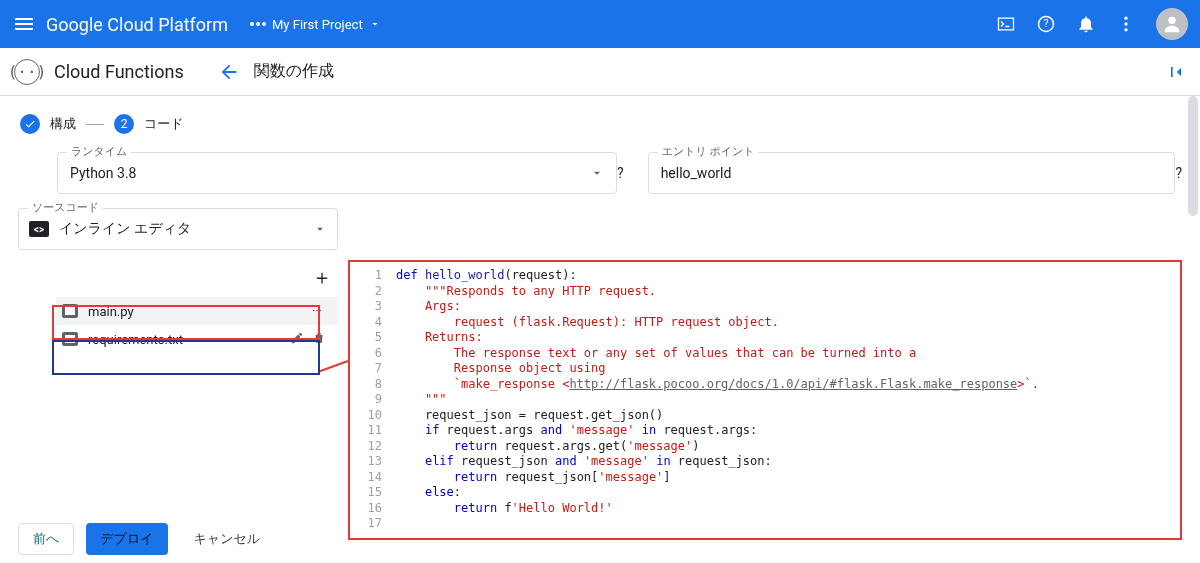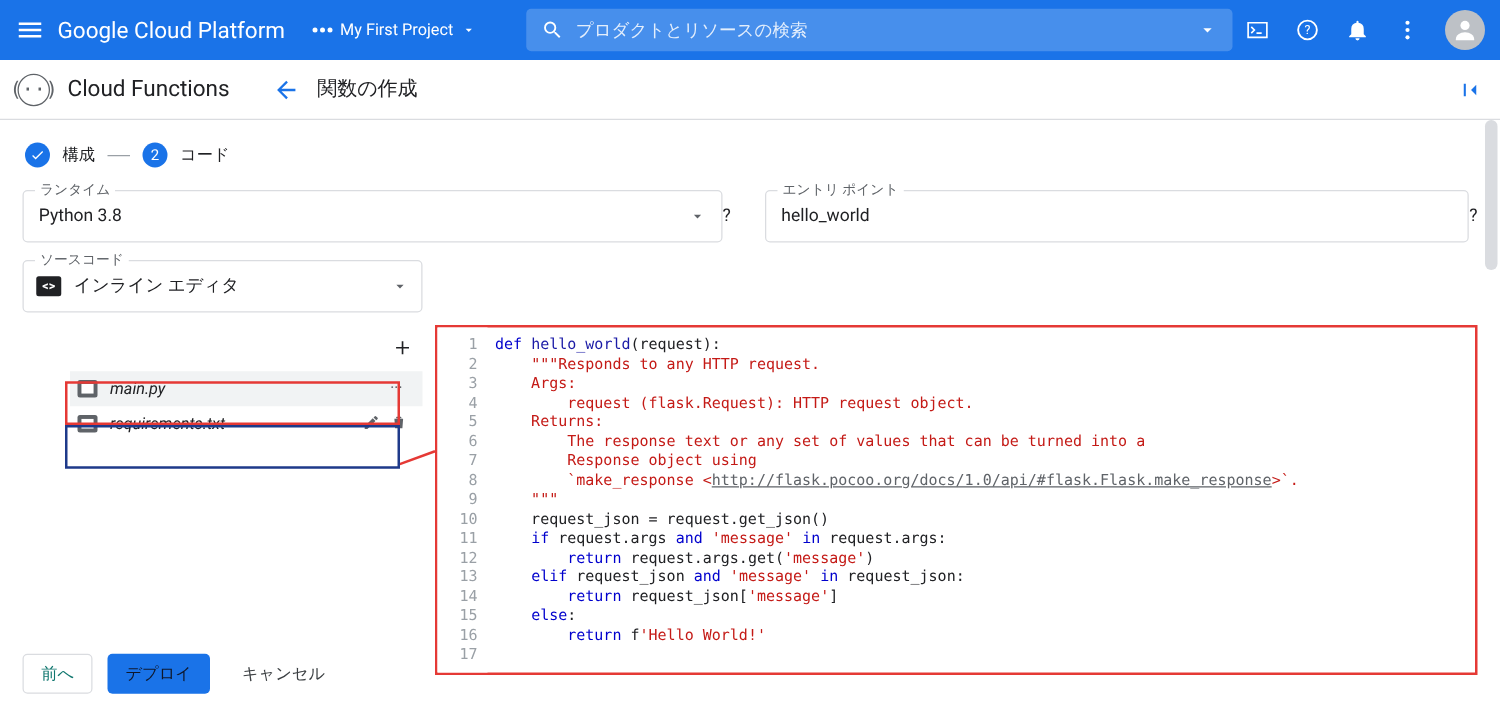--- a/index.html
+++ b/index.html
@@ -30,39 +30,39 @@
   
   
   .stepper { display: flex; align-items:center; gap: 10px; padding: 18px 20px 18px 20px; font-size: 13px; }
   .stepper .checkcircle { width:20px; height:20px; background:#1a73e8; border-radius:50%; display:flex; align-items:center; justify-content:center; }
   .stepper .numcircle { width:20px; height:20px; background:#1a73e8; border-radius:50%; color:#fff; display:flex; align-items:center; justify-content:center; font-size:12px; }
   .stepper .line { width:18px; height:1px; background:#9aa0a6; }
   
   
   .formrow { display:flex; gap:24px; padding: 0 18px; }
   .field { position:relative; flex:1; }
-  .field.sm { flex:0 0 560px; }
+  .field.sm { flex:0 0 560px;margin-left:39px; }
   .field label { position:absolute; top:-8px; left:10px; background:#fff; padding:0 4px; font-size:11px; color:#5f6368; }
   .field .box { border:1px solid #dadce0; border-radius:4px; height:42px; display:flex; align-items:center; padding:0 12px; cursor:pointer; }
   .field .box .val { flex:1; font-size:14px; }
   .fieldwrap { display:flex; align-items:center; flex:1; }
   
   .srcrow { padding: 14px 18px 0 18px; }
   .srcfield { position:relative; width:320px; }
   .srcfield label { position:absolute; top:-8px; left:10px; background:#fff; padding:0 4px; font-size:11px; color:#5f6368; }
   .srcfield .box { border:1px solid #dadce0; border-radius:4px; height:42px; display:flex; align-items:center; padding:0 10px; cursor:pointer; gap:10px; }
   .codeicon { width:20px; height:16px; background:#202124; border-radius:2px; display:flex; align-items:center; justify-content:center; color:#fff; font-size:10px; font-weight:bold; }
   
   
   .main { display:flex; padding: 10px 18px 0 18px; gap:10px; position:relative; }
   .sidebar { width:320px; }
   .plusrow { display:flex; justify-content:flex-end; padding: 4px 6px 6px 0; }
   .plusrow .plus { font-size:20px; font-weight:400; cursor:pointer; color:#202124; }
   .filelist { padding-left: 38px; }
-  .fileitem { height:28px; display:flex; align-items:center; gap:10px; padding:0 10px 0 6px; cursor:pointer; font-size:13px; position:relative;font-style:italic; }
+  .fileitem { height:28px; display:flex; align-items:center; gap:10px; padding:0 10px 0 6px; cursor:pointer; font-size:13px; position:relative; }
   .fileitem.selected { background:#f1f3f4; }
   .fileitem .fileicon { width:16px; height:14px; background:#5f6368; border-radius:2px; display:flex; align-items:center; justify-content:center; }
   .fileitem .actions { margin-left:auto; display:flex; gap:6px; }
   .fileitem .actions .aicon { width:16px; height:16px; cursor:pointer; color:#5f6368; }
   .file-box-red { position:absolute; border:2px solid #e53935; width:268px; height:35px; left:52px; top:305px; pointer-events:none; }
   .file-box-blue { position:absolute; border:2px solid #1e3a8a; width:268px; height:35px; left:52px; top:340px; pointer-events:none; }
   
   .editor { flex:1; position:relative; }
   .editor-border { border:2px solid #e53935; position:relative; }
   .editor-lead { position:absolute; left:-30px; top:100px; width:30px; height:2px; background:#e53935; transform:rotate(-20deg); transform-origin:right center; }
@@ -95,29 +95,20 @@
   </div>
   <div class="brand">Google Cloud Platform</div>
   <div class="project-picker">
     <span class="project-dots">
         <span></span>
         <span></span>
         <span></span>
       </span>
     <span>My First Project</span>
     <svg width="12" height="12" viewBox="0 0 24 24" fill="#fff">
-        <path d="M7 10l5 5 5-5z"></path>
-      </svg>
-  </div>
-  <div class="search">
-    <svg width="18" height="18" viewBox="0 0 24 24" fill="#fff">
-        <path d="M15.5 14h-.79l-.28-.27A6.471 6.471 0 0016 9.5 6.5 6.5 0 109.5 16c1.61 0 3.09-.59 4.23-1.57l.27.28v.79L19 20.49 20.49 19 15.5 14zM9.5 14A4.5 4.5 0 1114 9.5 4.5 4.5 0 019.5 14z"></path>
-      </svg>
-    <input placeholder="プロダクトとリソースの検索" style="">
-    <svg class="chev" width="16" height="16" viewBox="0 0 24 24" fill="#fff">
         <path d="M7 10l5 5 5-5z"></path>
       </svg>
   </div>
   <div class="top-icons">
     <div class="ic">
         <svg viewBox="0 0 24 24" width="20" height="20" fill="#fff">
           <path d="M3 5h18v14H3z" fill="none" stroke="#fff" stroke-width="1.6"></path>
           <path d="M6 9l3 3-3 3M11 15h5" stroke="#fff" stroke-width="1.6" fill="none"></path>
         </svg>
       </div>

